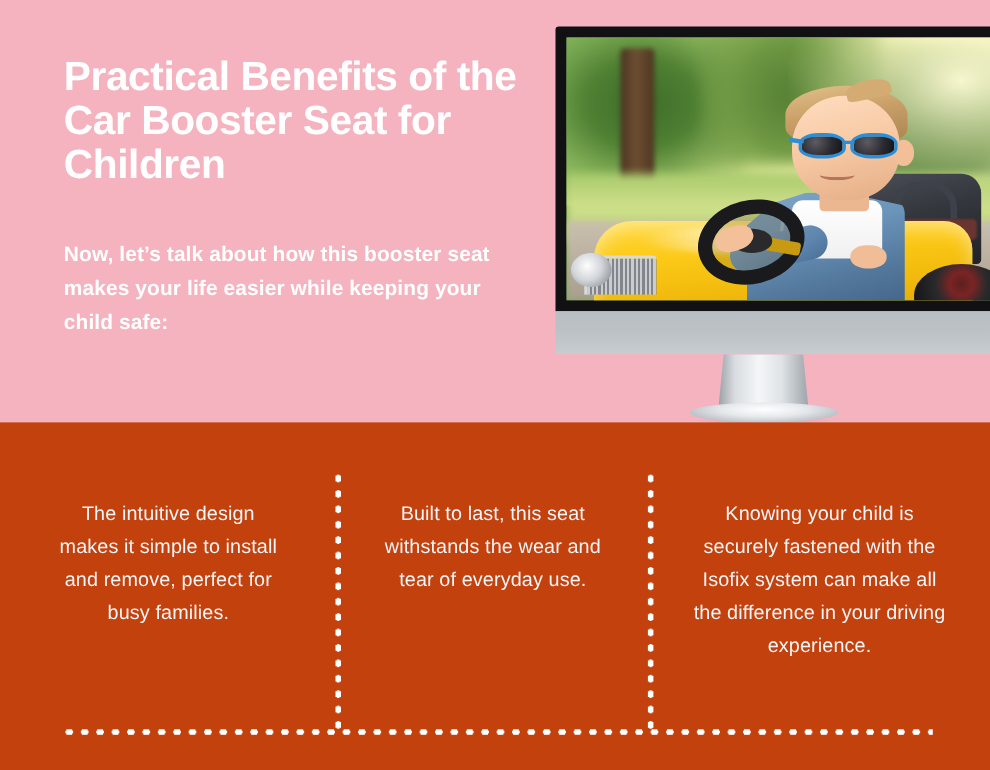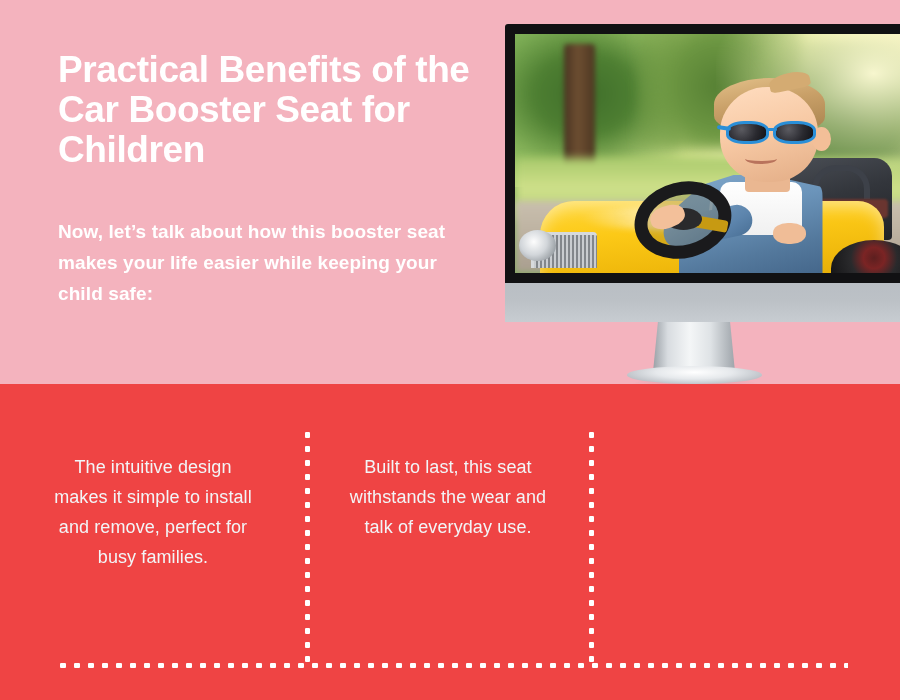--- a/index.html
+++ b/index.html
@@ -298,21 +298,21 @@
     position:absolute; left:63%; top:79%; width:8%; height:9%;
     background:#f0bd97;
     border-radius:45%;
   }
 
   
   .bottom-panel {
     position:absolute;
     left:0; top:384px;
     width:900px; height:316px;
-    background:#ef4444;
+    background:#c2410c;
   }
 
   .columns {
     position:absolute;
     left:0; top:0;
     width:900px;
     display:flex;
   }
 
   .col {
@@ -408,21 +408,22 @@
       <div class="monitor-chin"></div>
       <div class="monitor-neck"></div>
       <div class="monitor-base-shadow"></div>
       <div class="monitor-base"></div>
     </div>
   </div>
 
   <div class="bottom-panel">
     <div class="columns">
       <div class="col col-1">The intuitive design makes it simple to install and remove, perfect for busy families.</div>
-      <div class="col col-2">Built to last, this seat withstands the wear and talk of everyday use.</div>
+      <div class="col col-2">Built to last, this seat withstands the wear and tear of everyday use.</div>
+      <div class="col col-3">Knowing your child is securely fastened with the Isofix system can make all the difference in your driving experience.</div>
     </div>
   </div>
 
   <div class="v-divider d1"></div>
   <div class="v-divider d2"></div>
   <div class="h-divider"></div>
 
 </div>
 
 </body></html>

